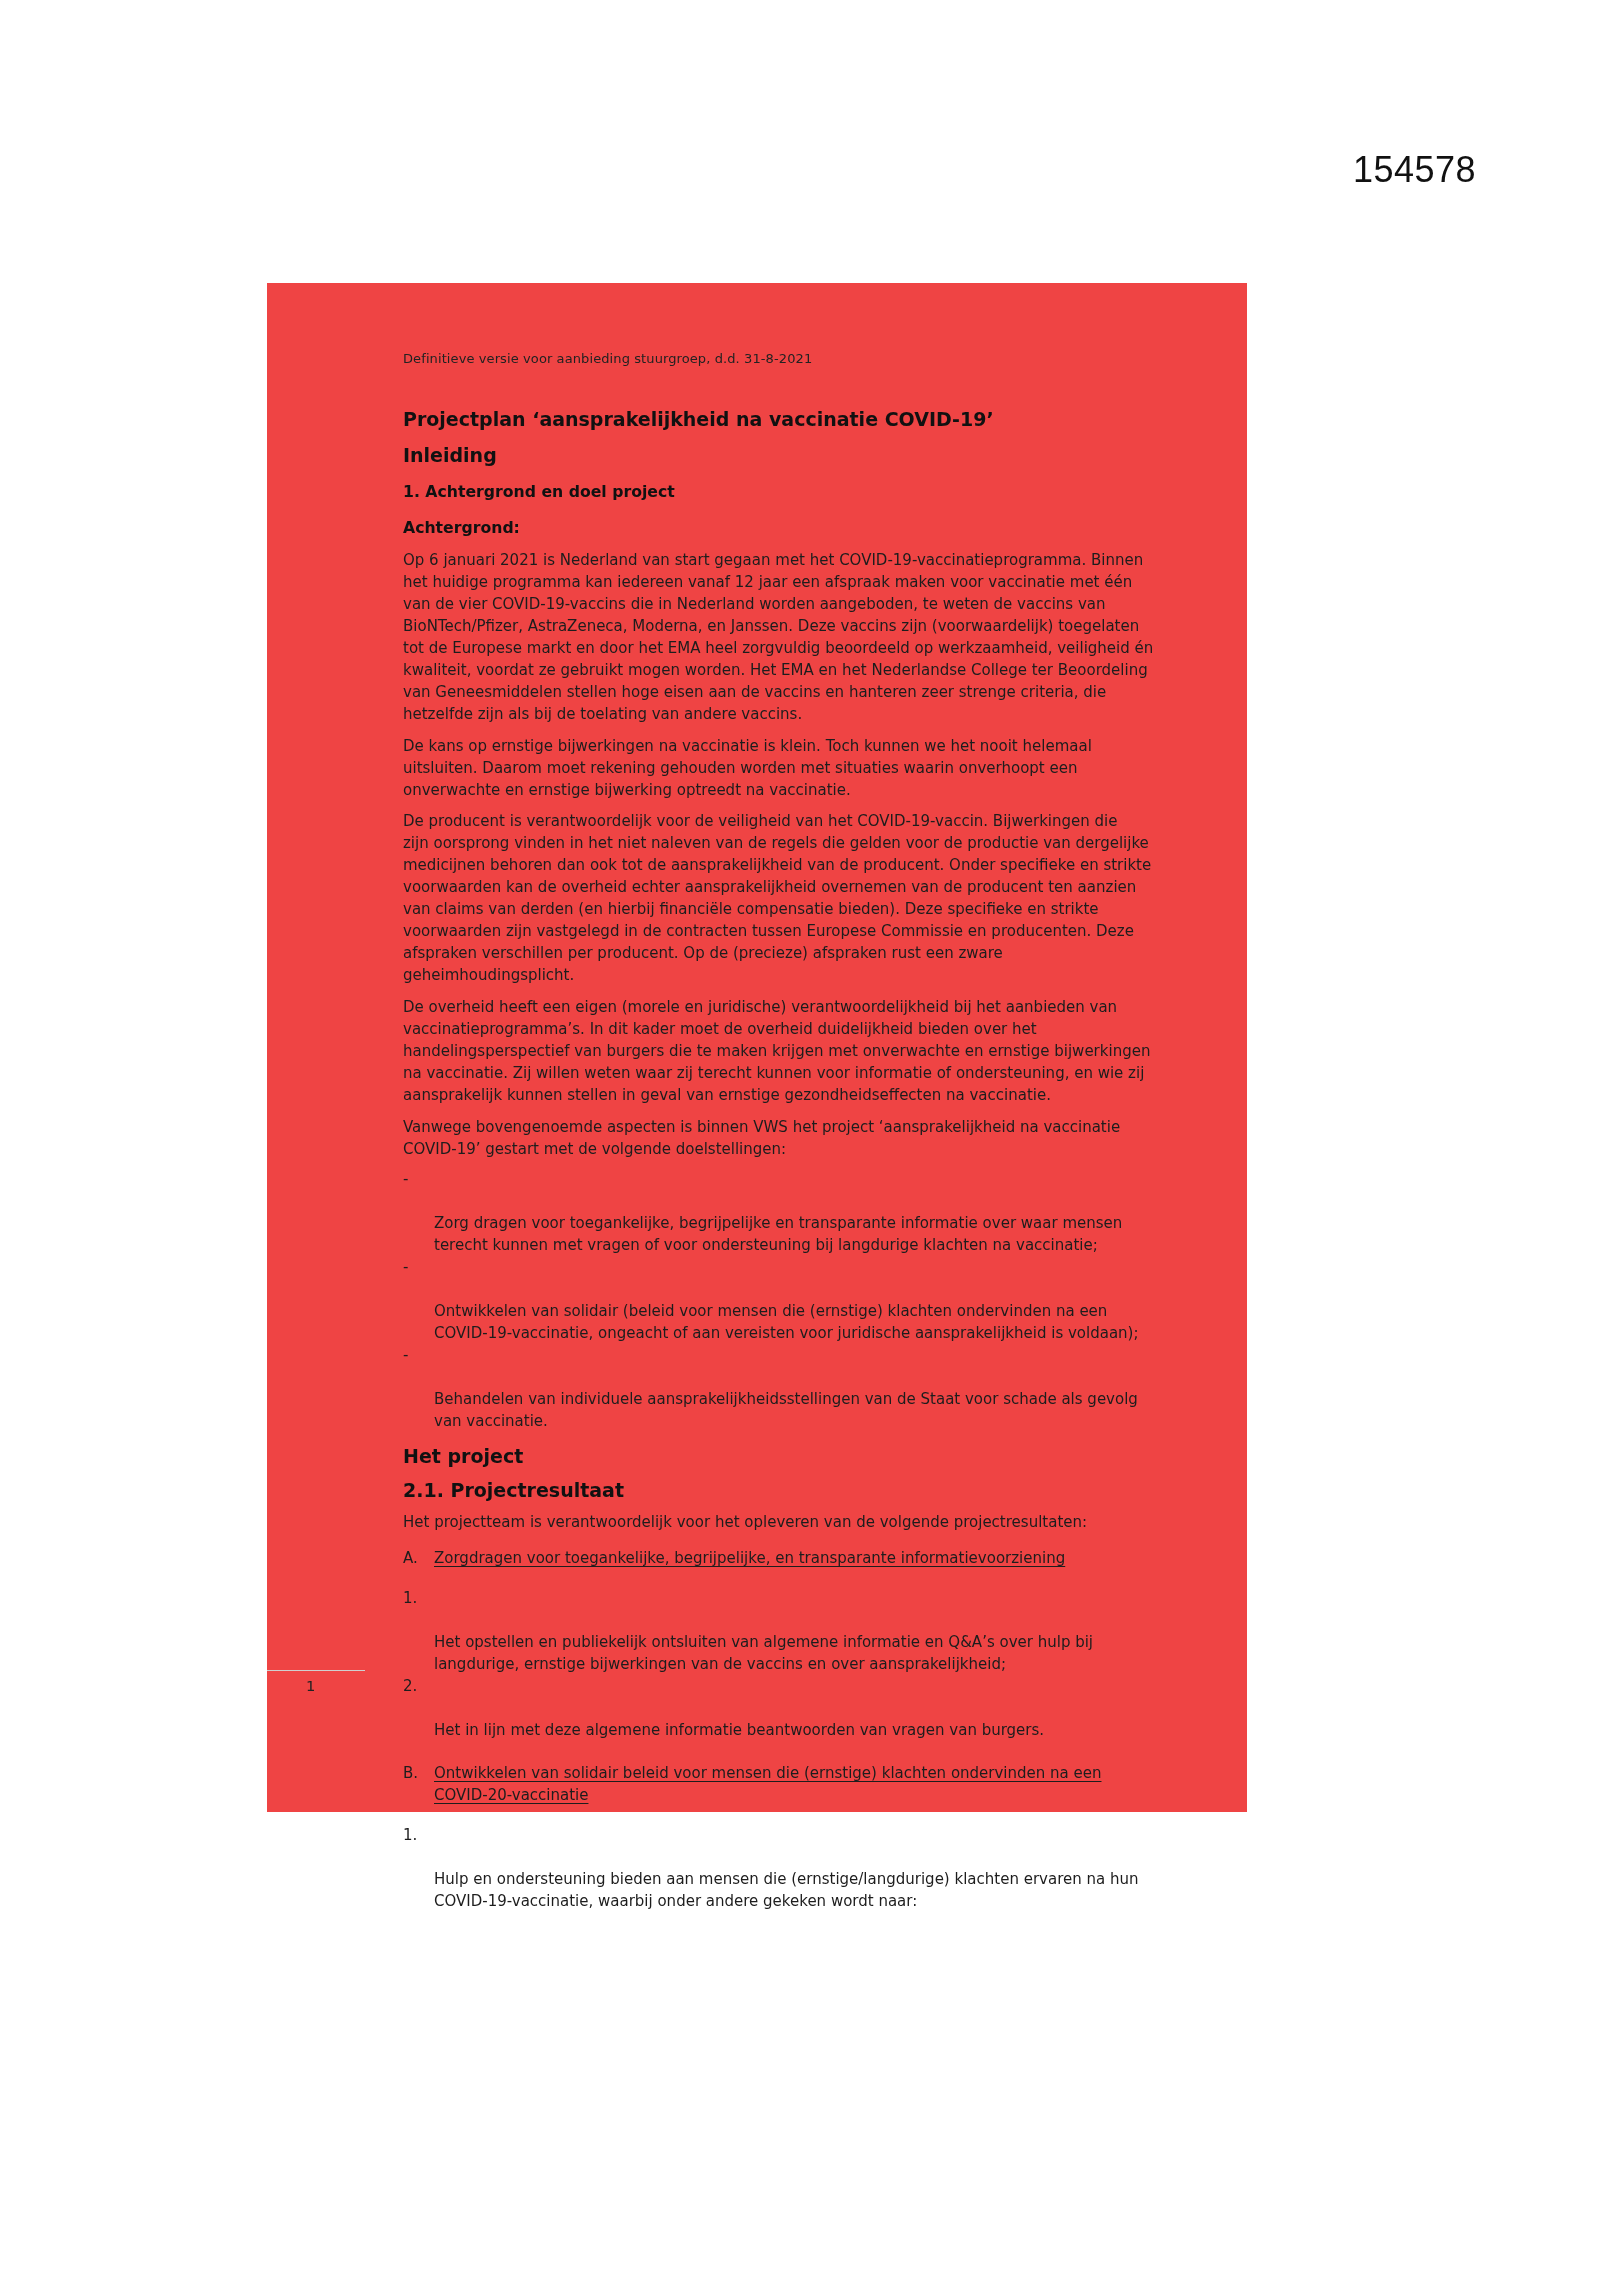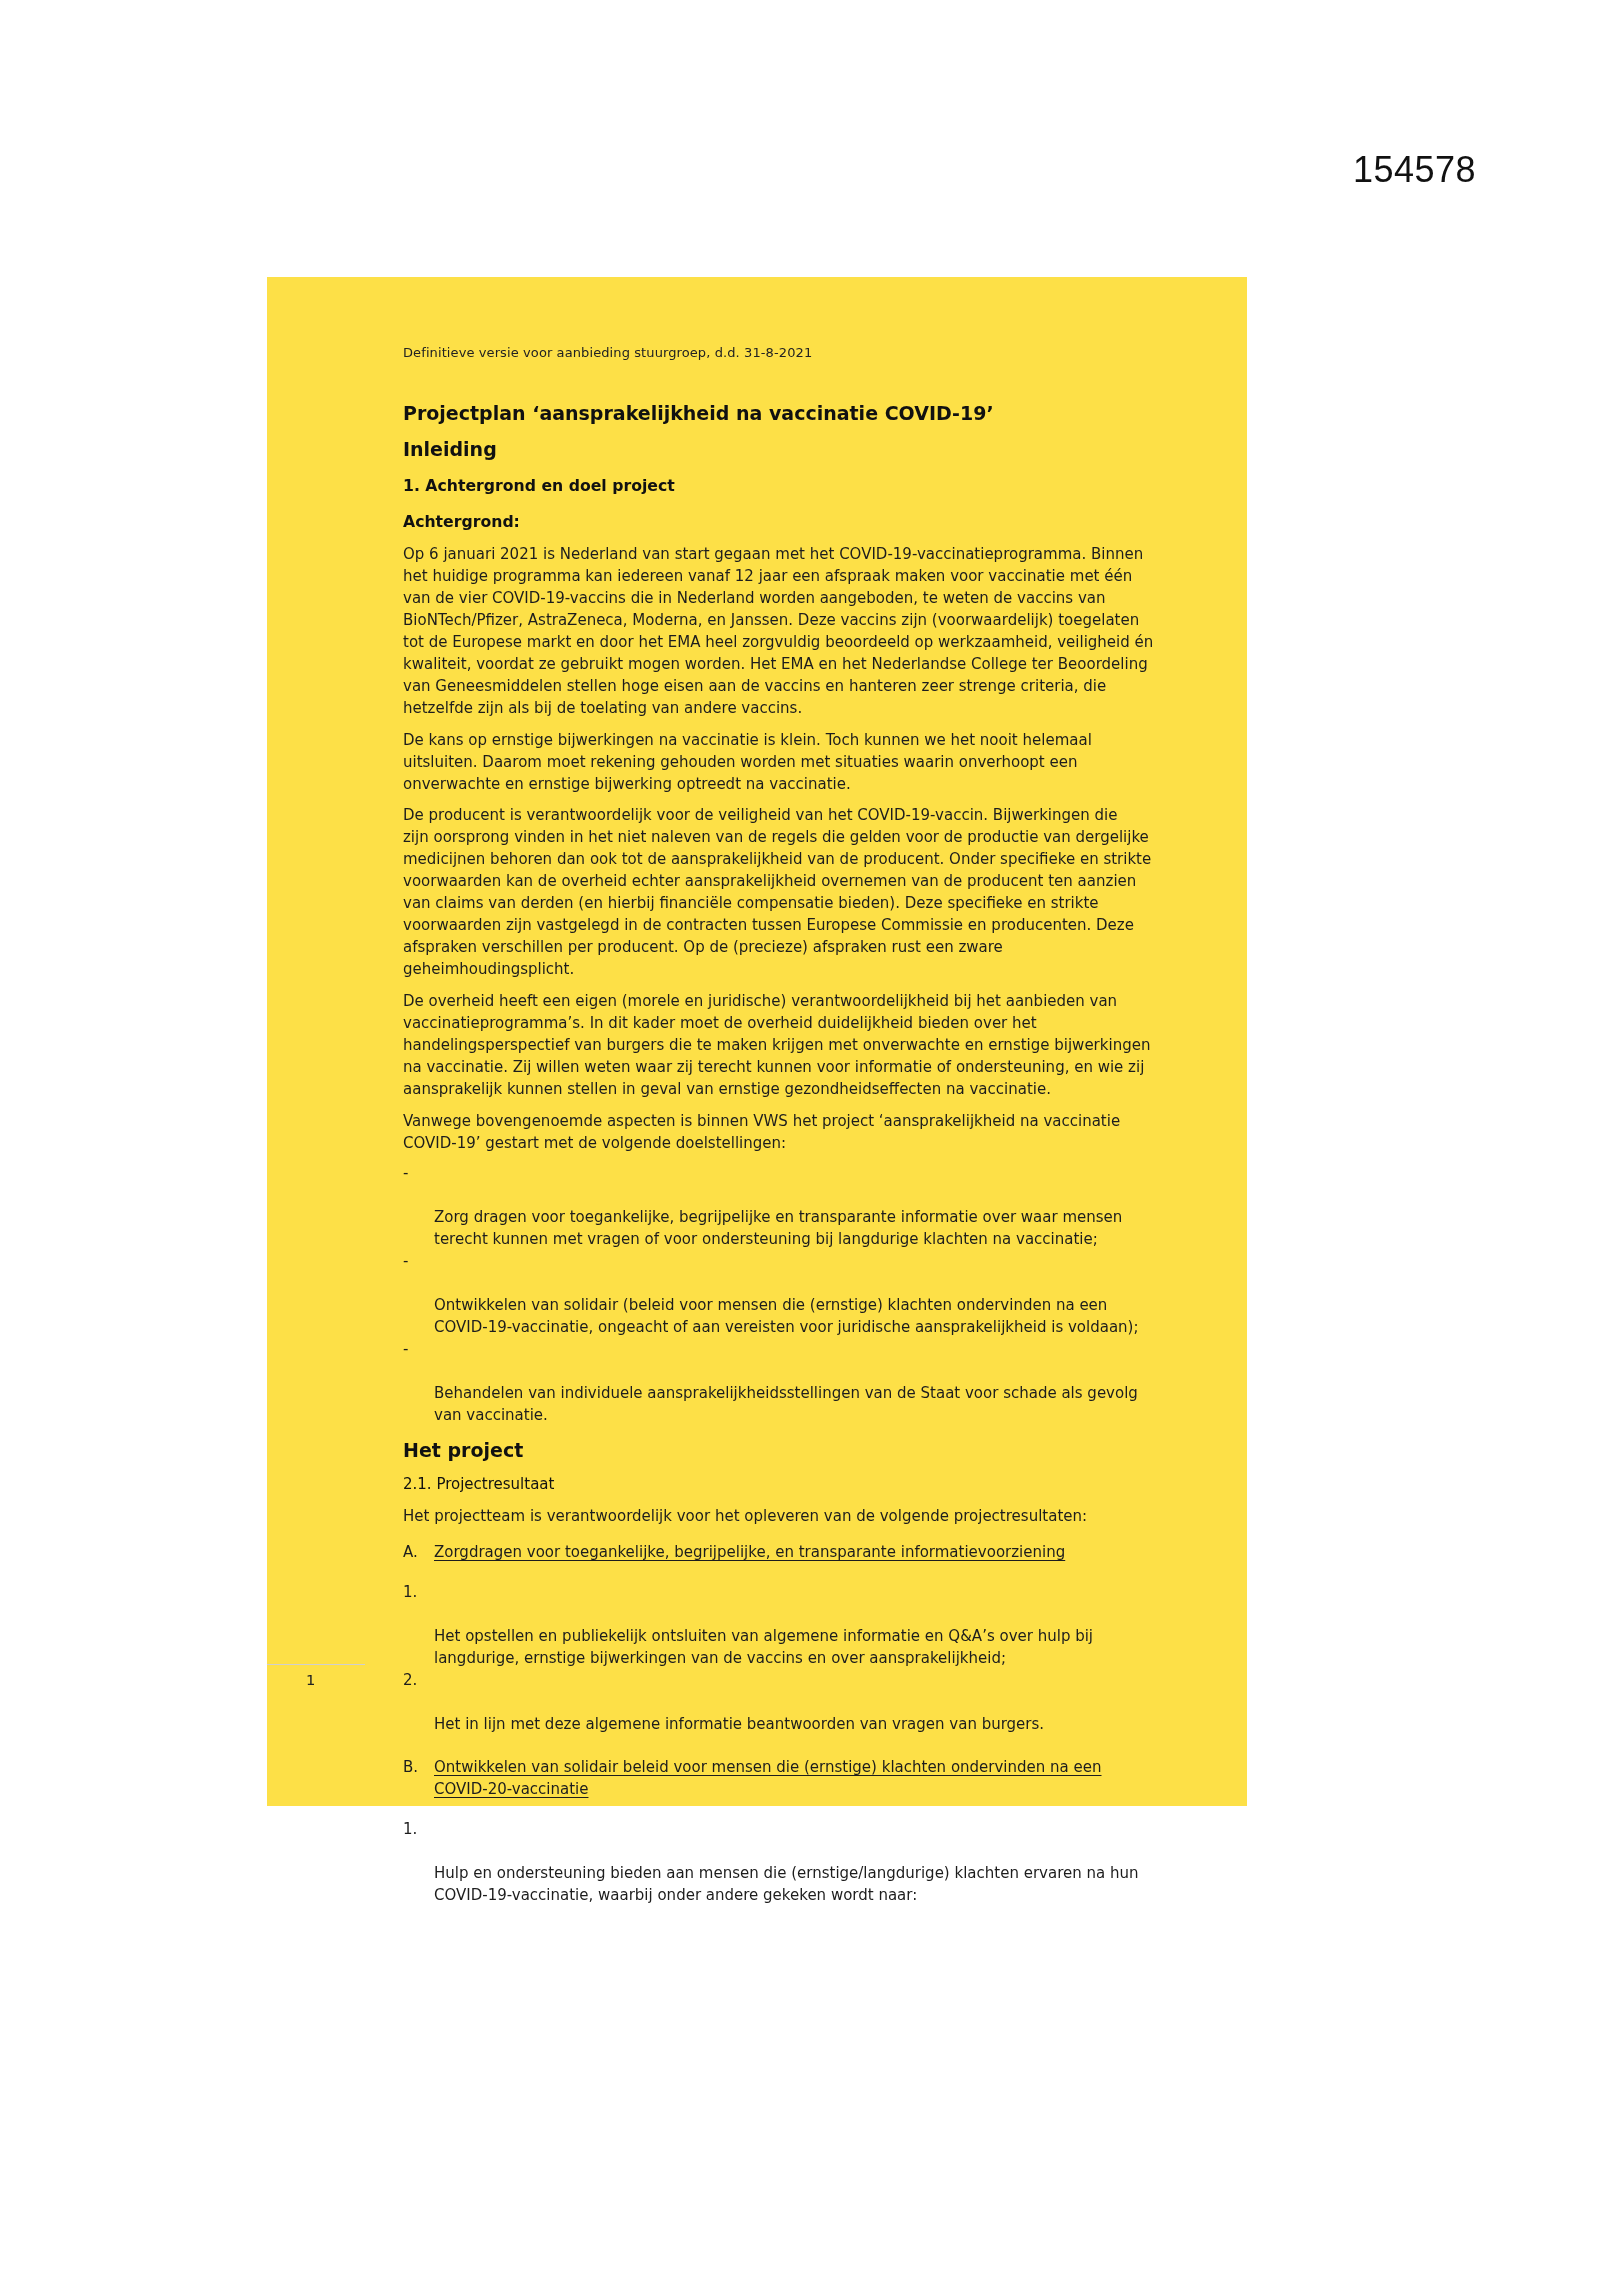--- a/index.html
+++ b/index.html
@@ -20,25 +20,25 @@
       top: 149px;
       left: 1353px;
       font-family: "Liberation Sans", sans-serif;
       font-size: 36px;
       color: #111;
       letter-spacing: 0.5px;
       text-align: right;
     }
     .page {
       position: absolute;
-      top: 277px;
+      top: 283px;
       left: 267px;
       width: 980px;
       height: 1529px;
-      background: #fde047;
+      background: #ef4444;
     }
     .content {
       position: absolute;
       left: 136px;
       top: 67px;
       width: 833px;
     }
     .header-note {
       font-size: 13px;
       color: #222;
@@ -101,22 +101,22 @@
       top: 0;
     }
     .h-project {
       font-size: 19px;
       font-weight: bold;
       margin: 11.8px 0 0 0;
       line-height: 25.5px;
       color: #111;
     }
     .h-21 {
-      font-size: 15px;
-      font-weight: normal;
+      font-size: 19px;
+      font-weight: bold;
       margin: 10.8px 0 0 0;
       line-height: 21.6px;
       color: #111;
     }
     .result-item {
       position: relative;
       padding-left: 31px;
       font-size: 15px;
       line-height: 22px;
       margin: 13.7px 0 0 0;

